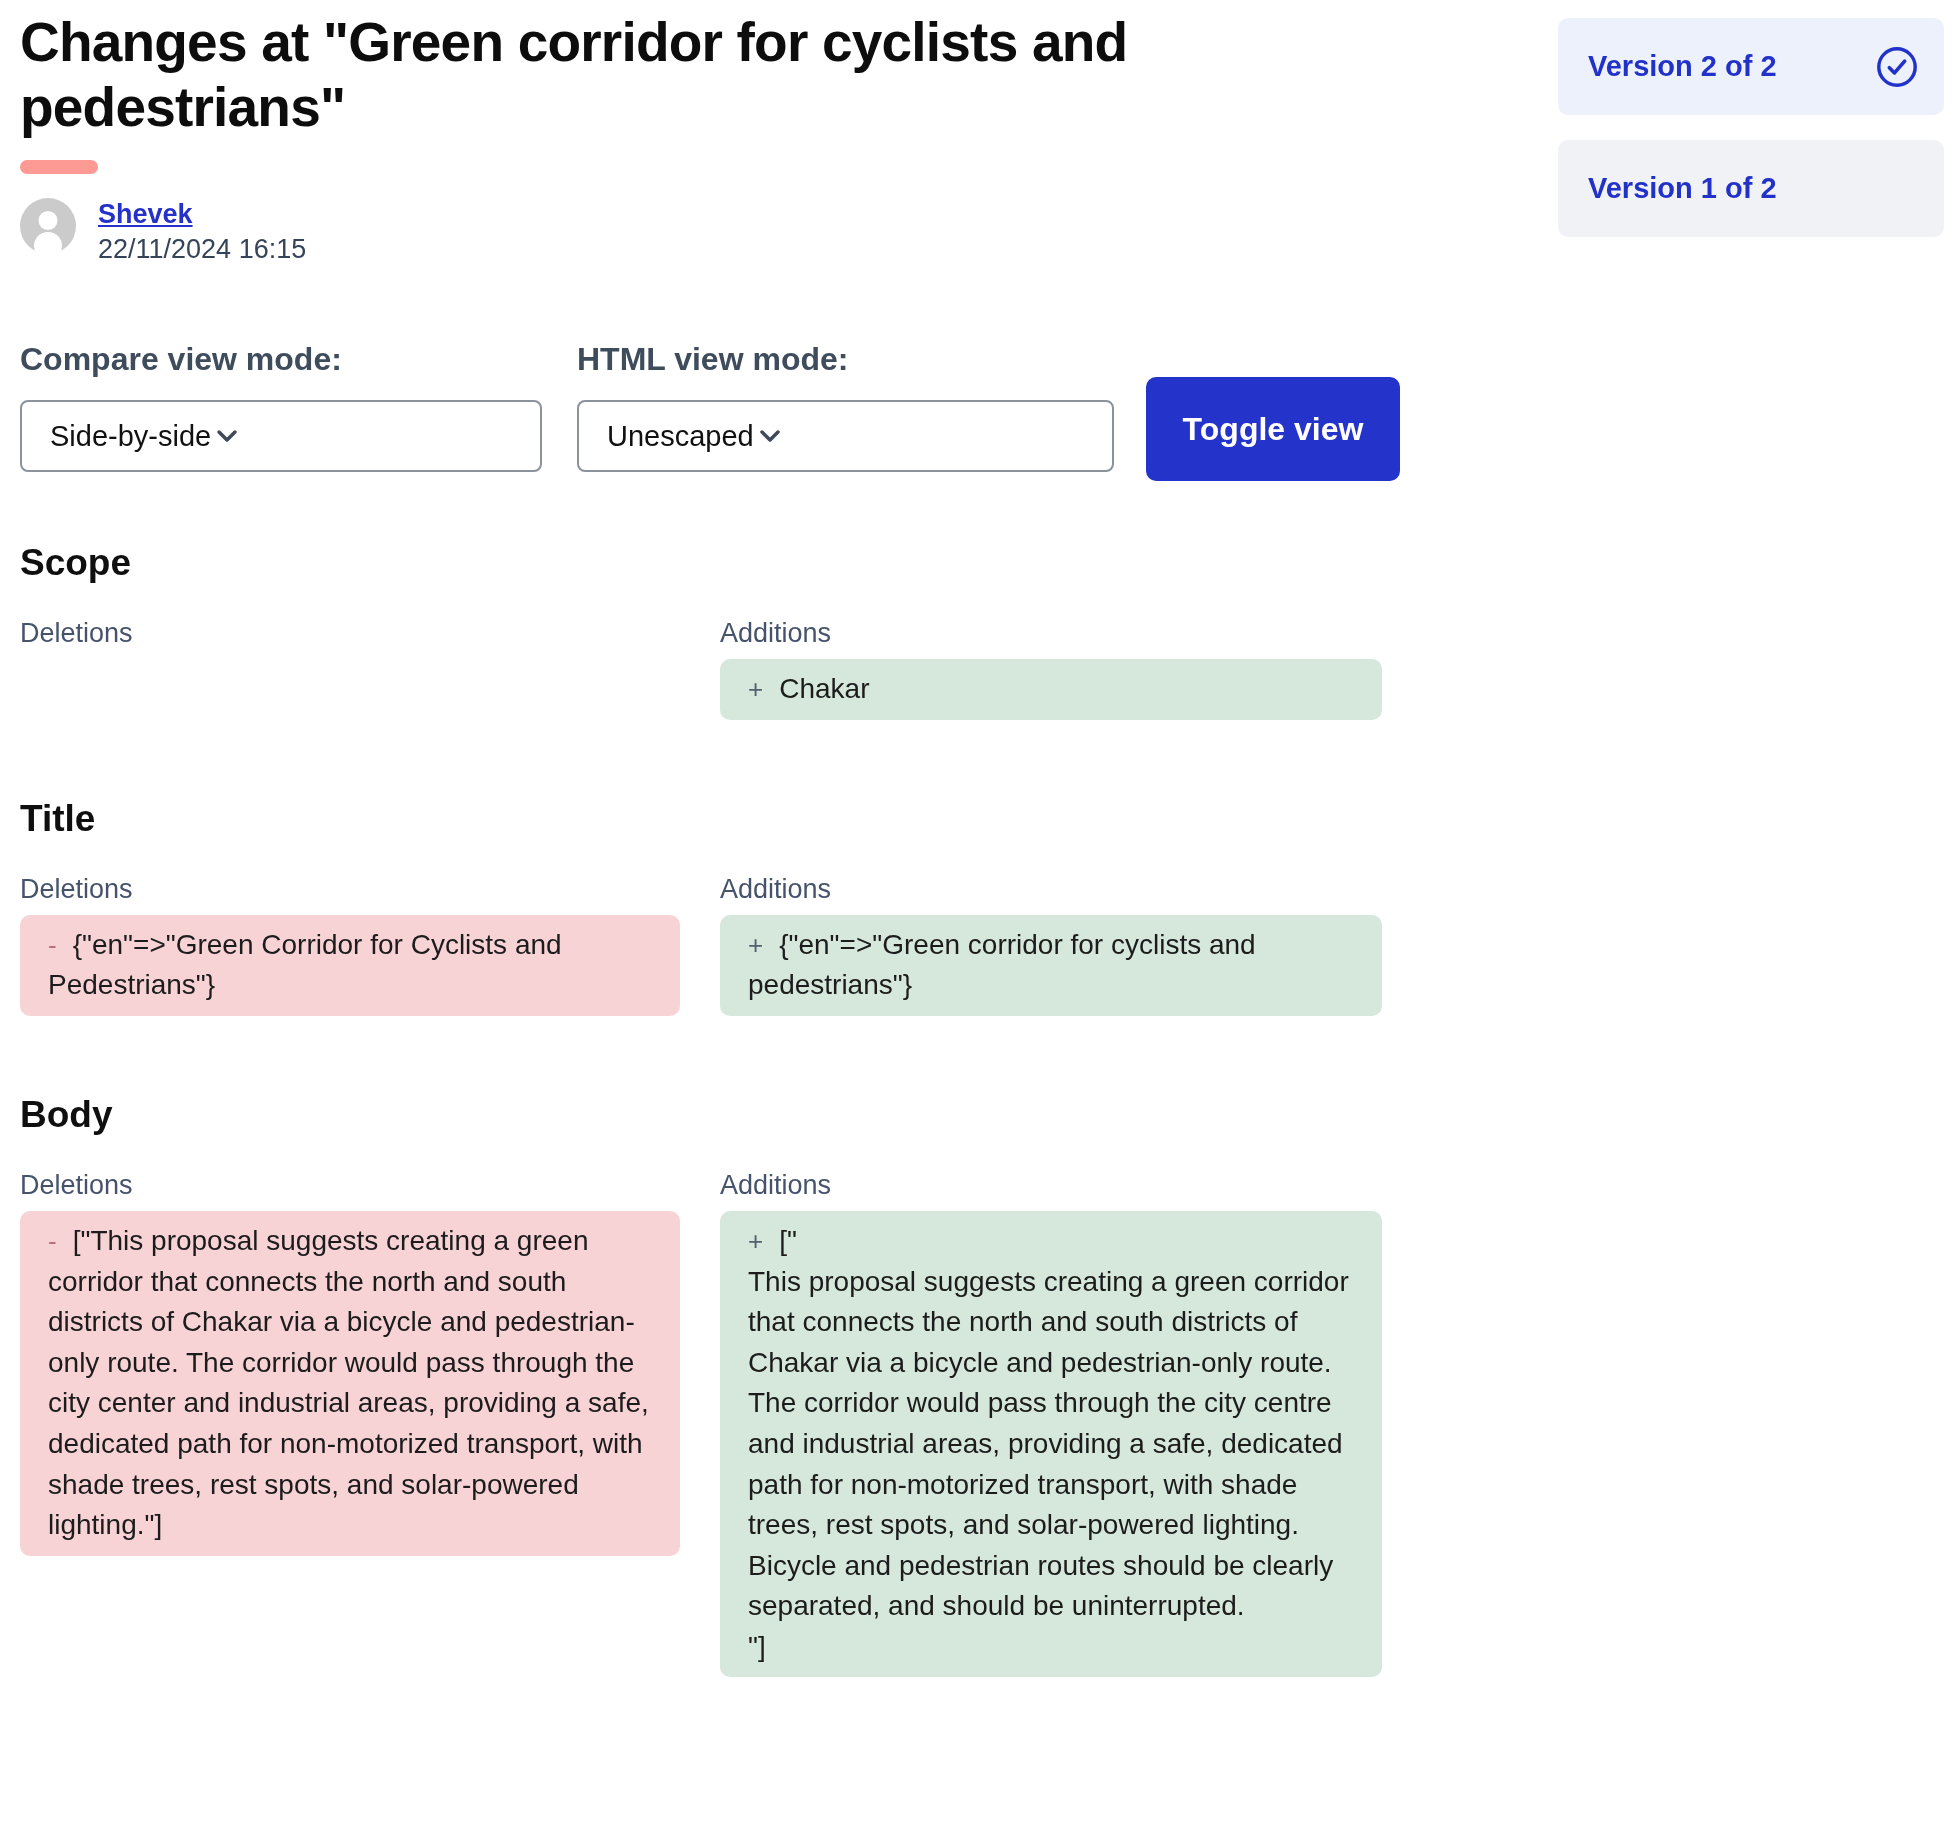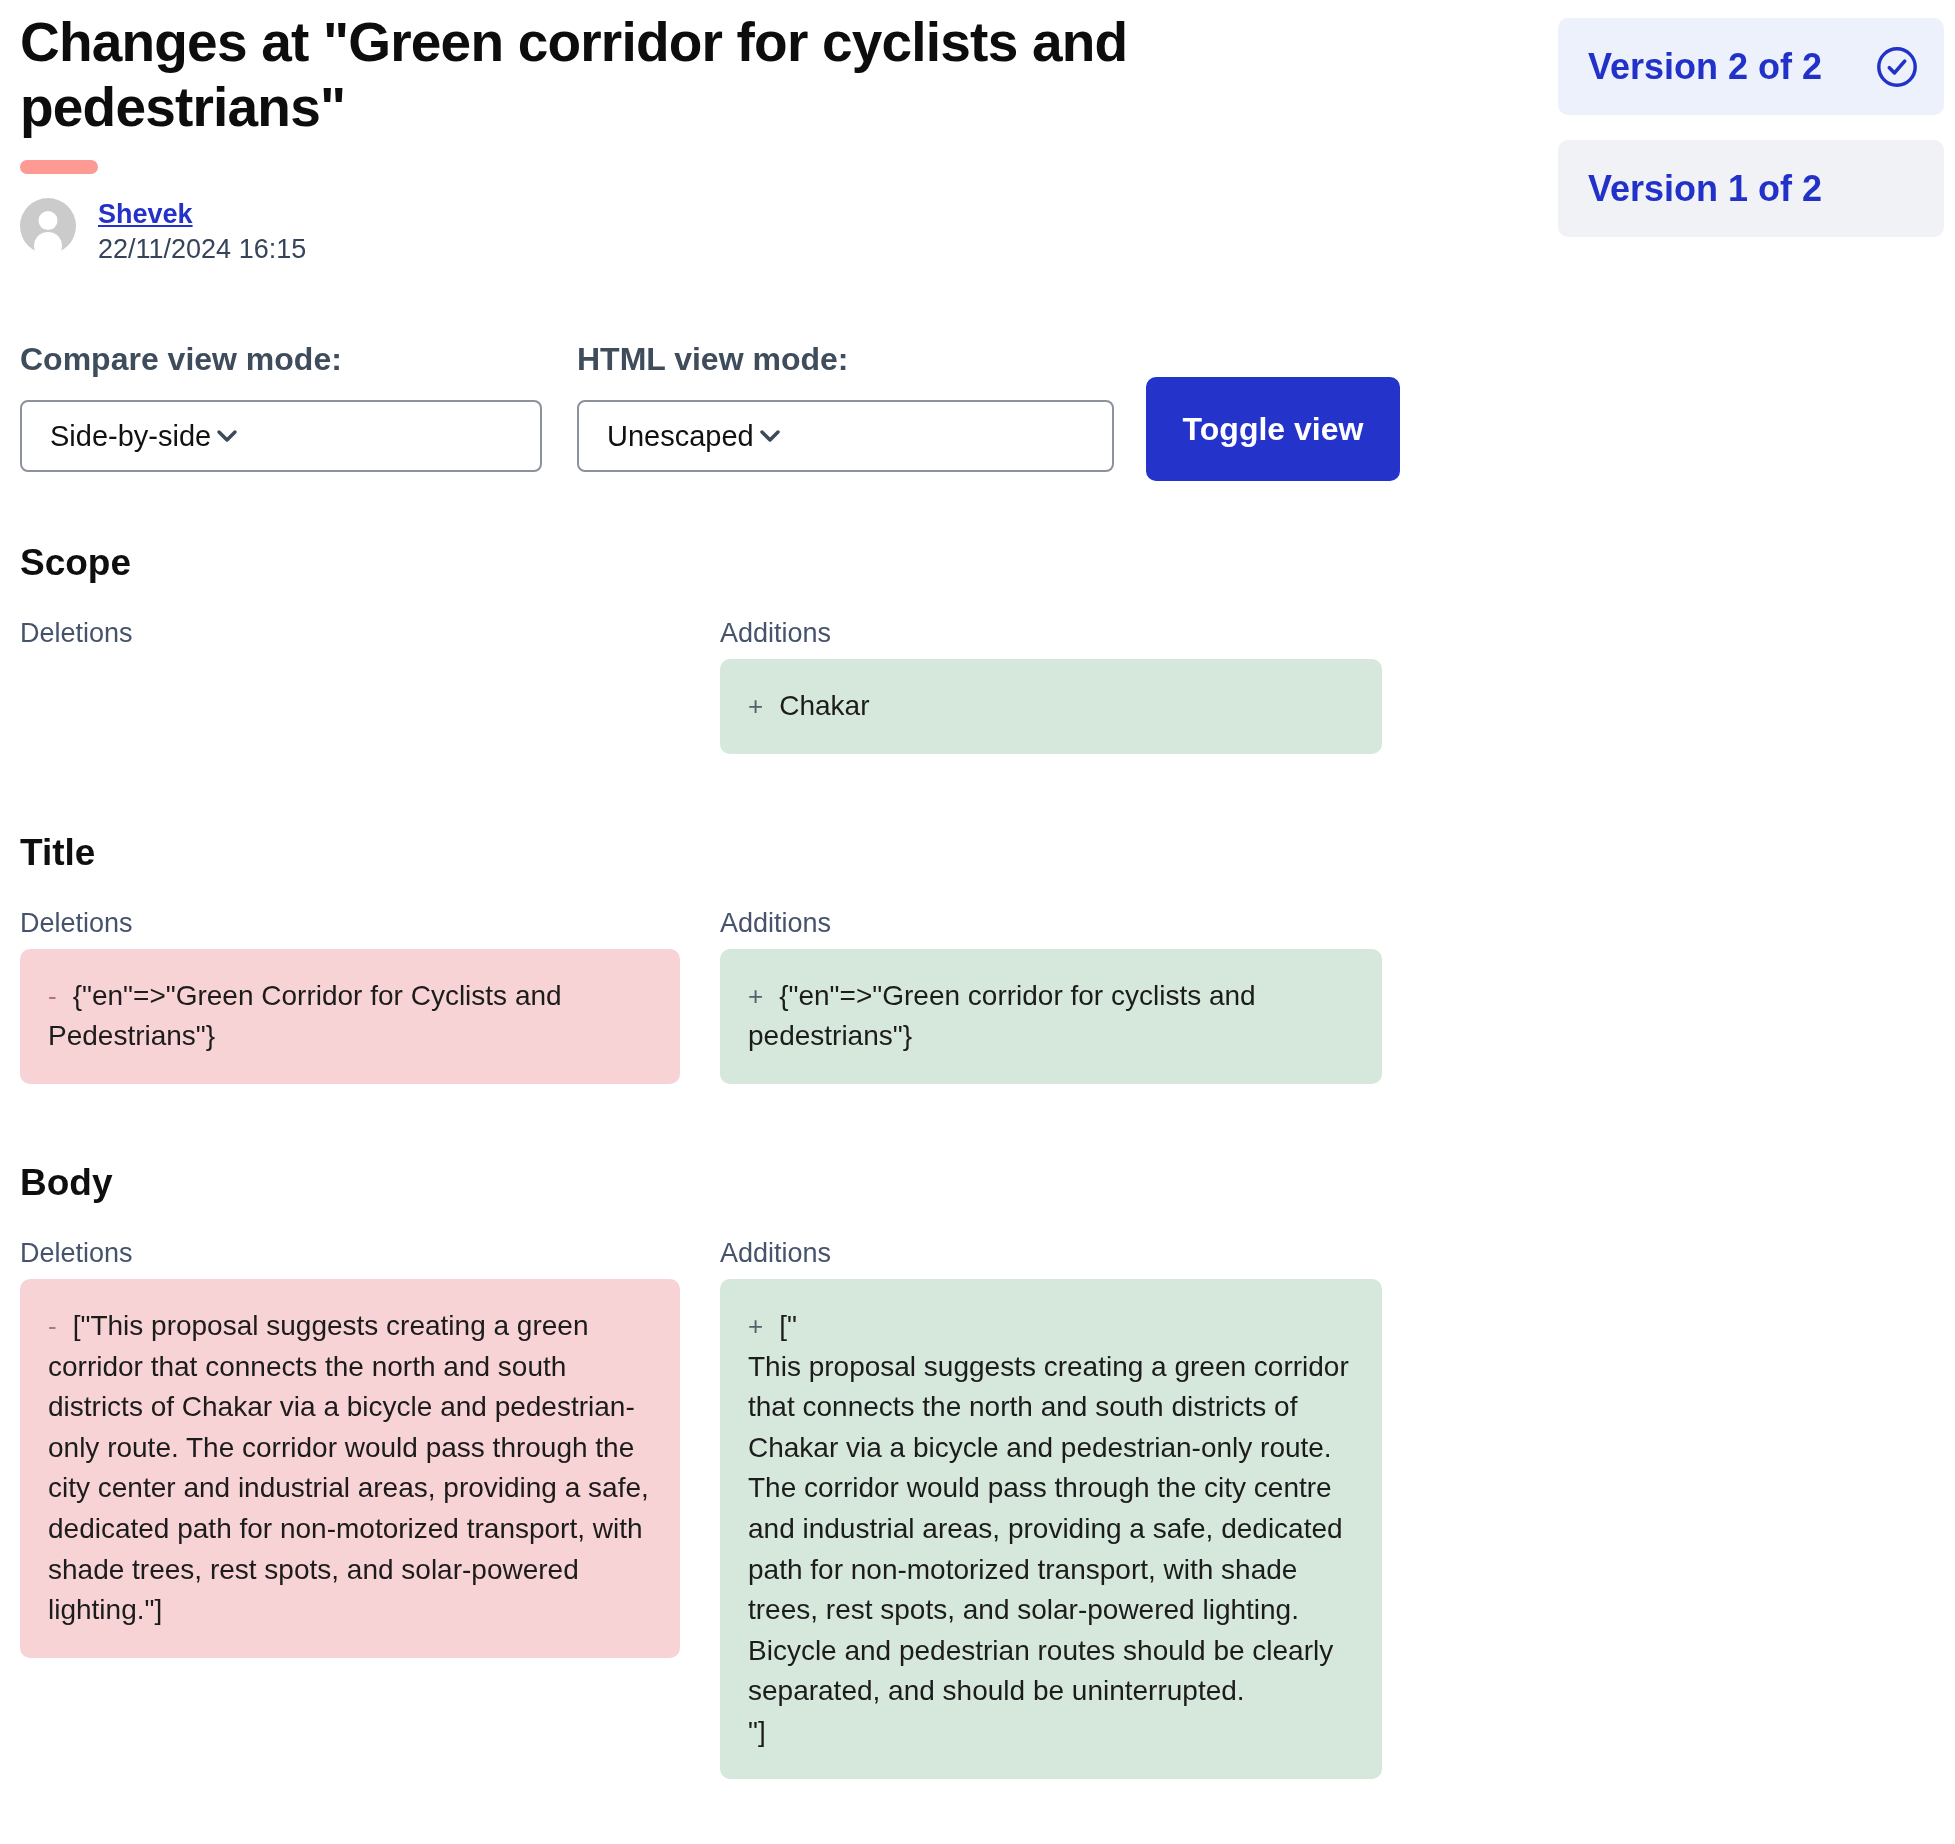--- a/index.html
+++ b/index.html
@@ -42,37 +42,37 @@
     border:none; border-radius:10px; cursor:pointer;
     font-family:Liberation Sans, sans-serif;
   }
 
   .section-heading { font-size:37px; font-weight:700; color:#0f0f0f; margin:0; }
   .mt-scope { margin-top:70px; }
   .mt-sec { margin-top:78px; }
   .cols { display:grid; grid-template-columns:660px 662px; column-gap:27px; margin-top:34px;gap:40px; }
   .col-label { font-size:27px; color:#46536b; margin-bottom:10px; }
   .diff-box {
-    border-radius:10px; padding:27px 28px; font-size:28px; line-height:1.45; color:#1c1c1c;
+    border-radius:10px; padding:10px 28px; font-size:28px; line-height:1.45; color:#1c1c1c;
   }
   .diff-box.del { background:#f8d3d5; }
   .diff-box.add { background:#d6e7dc; }
   .prefix { margin-right:16px; font-size:26px; }
   .del .prefix { color:#b3747c; }
   .add .prefix { color:#53616d; }
   .diff-text { white-space:pre-wrap; }
 
   .versions { position:absolute; top:18px; right:11px; width:386px; display:flex; flex-direction:column; gap:25px; }
   .version-card {
     height:97px; border-radius:10px; display:flex; align-items:center;
     justify-content:space-between; padding:0 24px 0 30px; box-sizing:border-box; cursor:pointer;
   }
   .version-card.current { background:#ecf1fc; }
   .version-card.other { background:#f1f2f5; }
-  .version-label { color:#2232c8; font-weight:700; font-size:36px; }
+  .version-label { color:#2232c8; font-weight:700; font-size:29px; }
   .check { width:46px; height:46px; }
 </style>
 </head>
 <body>
 
 <div class="main">
 
   <h1 class="page-title">Changes at "Green corridor for cyclists and pedestrians"</h1>
   <div class="title-underline"></div>
 

